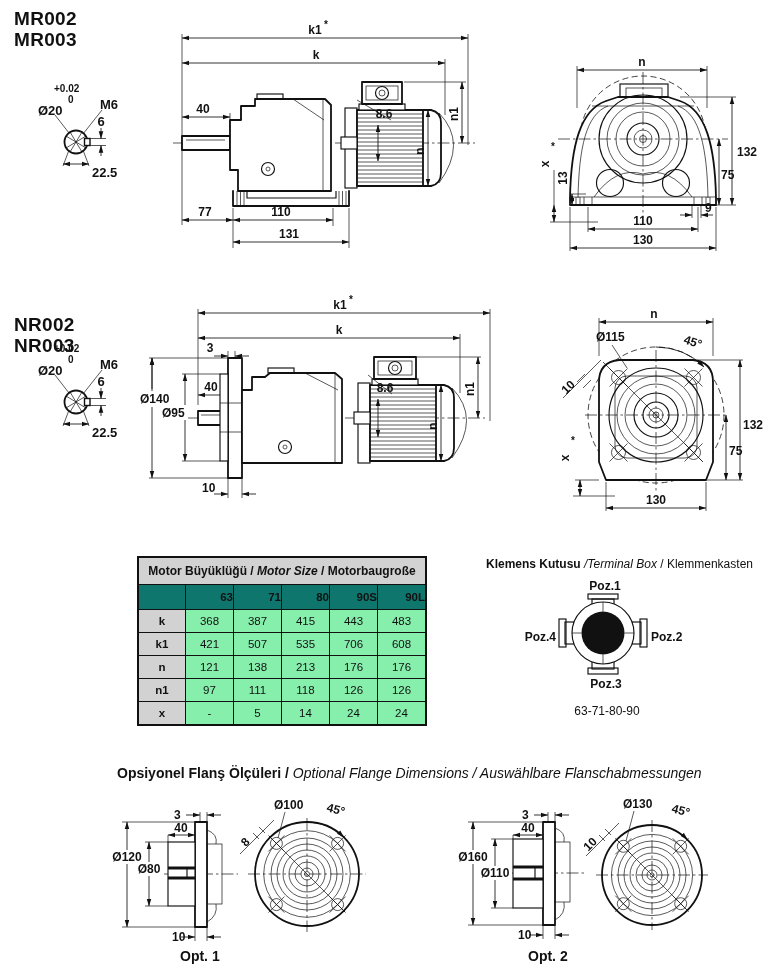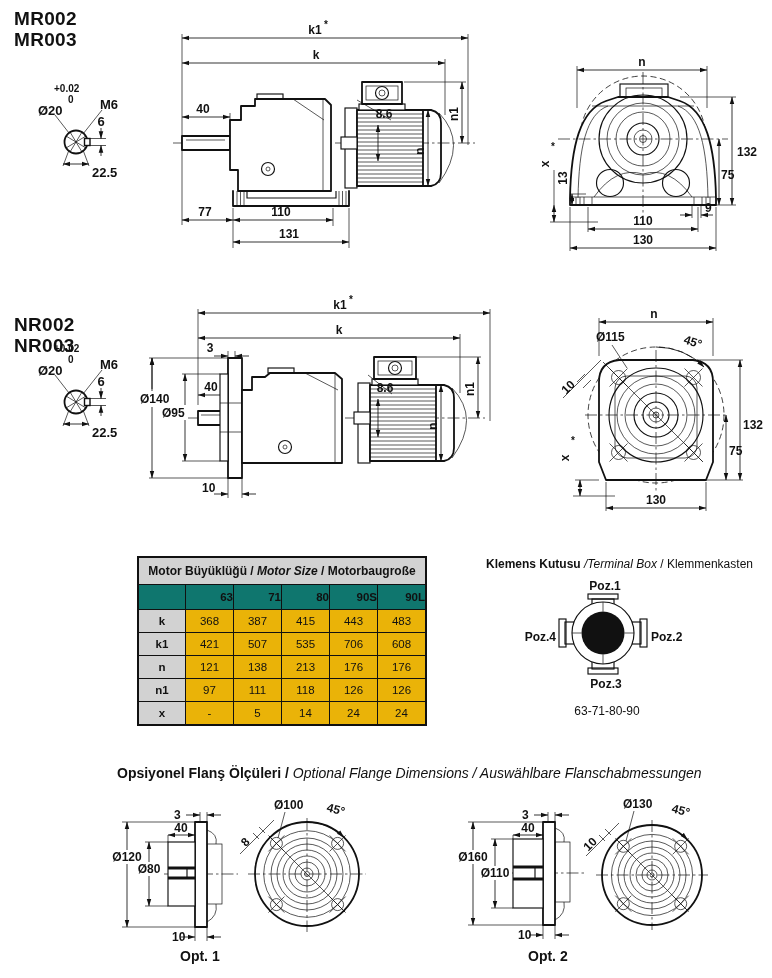--- a/index.html
+++ b/index.html
@@ -22,21 +22,21 @@
   text.d{font:bold 12px "Liberation Sans",sans-serif;fill:#111;}
   text.d13{font:bold 13px "Liberation Sans",sans-serif;fill:#111;}
   text.d10{font:bold 10px "Liberation Sans",sans-serif;fill:#111;}
   text.d9{font:bold 10px "Liberation Sans",sans-serif;fill:#111;}
   
   .size-table{border-collapse:collapse;border:2px solid #111;font-size:11.5px;}
   .size-table td,.size-table th{border:1.2px solid #111;text-align:center;vertical-align:middle;padding:0;}
   .size-table .ttl{height:26px;background:#d2d2d2;font-weight:bold;font-size:12px;}
   .size-table .head th{height:24px;background:#0f766e;text-align:right;}
   .size-table .lab{width:46px;background:#d2d2d2;font-weight:bold;}
-  .size-table td{width:47px;height:22px;font-weight:normal;background:#eab308;text-align:center;}
+  .size-table td{width:47px;height:22px;font-weight:normal;background:#86efac;text-align:center;}
   .size-table .i{font-style:italic;}
   .hdg{font-size:12px;white-space:nowrap;}
   .hdg .b{font-weight:bold;}
   .hdg .i{font-style:italic;}
   .caption{font-weight:bold;font-size:14px;width:110px;}
 </style>
 </head>
 <body>
 
 <div id="canvas">

